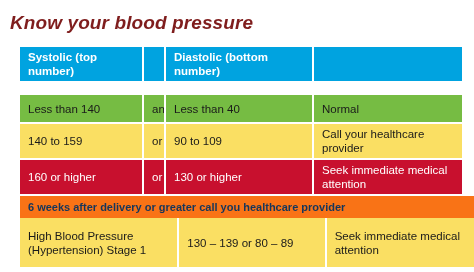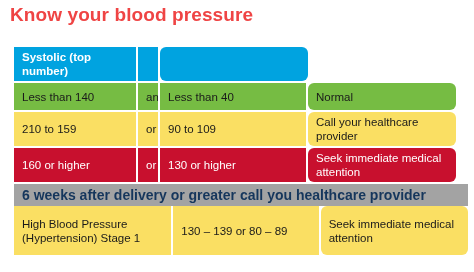--- a/index.html
+++ b/index.html
@@ -15,31 +15,32 @@
   }
   .poster {
     position: relative;
     width: 474px;
     height: 272px;
     box-sizing: border-box;
   }
   .page-title {
     position: absolute;
     left: 10px;
-    top: 3px;
+    top: 11px;
     font-size: 19px;
     font-weight: bold;
-    color: #ef4444;
+    color: #7f1d1d;
     letter-spacing: 0.1px;
     line-height: 24px;
     white-space: nowrap;
+    font-style: italic;
   }
   .bp-table {
     position: absolute;
-    left: 14px;
+    left: 20px;
     top: 47px;
     width: 454px;
   }
   .row {
     display: flex;
     width: 100%;
     margin-bottom: 2px;
   }
   .cell {
     box-sizing: border-box;
@@ -47,40 +48,40 @@
     font-size: 11.5px;
     line-height: 14px;
     color: #1a1a1a;
     display: flex;
     align-items: center;
     margin-right: 2px;
     overflow: hidden;
   }
   .cell:last-child {
     margin-right: 0;
-    border-radius: 6px;
   }
   
   .c1 { width: 122px; }
   .c2 { width: 20px; }
   .c3 { width: 146px; }
   .c4 { width: 148px; }
   .c12 { width: 158px; }
 
   .row-header .cell {
     background: #00a3e0;
     color: #ffffff;
     font-weight: bold;
     font-size: 11.5px;
     height: 34px;
   }
   .row-normal .cell {
     background: #76bc43;
     color: #1a1a1a;
     height: 27px;
+    margin-top: 12px;
   }
   .row-caution .cell {
     background: #fadf63;
     color: #1a1a1a;
     height: 34px;
   }
   .row-severe .cell {
     background: #c8102e;
     color: #ffffff;
     height: 34px;
@@ -94,52 +95,53 @@
     margin-bottom: 0;
     justify-content: center;
   }
   .banner {
     width: 454px;
     height: 22px;
     display: flex;
     align-items: center;
     padding-left: 8px;
     box-sizing: border-box;
-    background: #a3a3a3;
+    background: #f97316;
     color: #15365c;
-    font-size: 14px;
+    font-size: 11px;
     font-weight: bold;
     line-height: 14px;
     white-space: nowrap;
   }
 </style>
 </head>
 <body>
 
 <div class="poster">
 
   <div class="page-title">Know your blood pressure</div>
 
   <div class="bp-table">
 
     <div class="row row-header">
       <div class="cell c1">Systolic (top number)</div>
       <div class="cell c2"></div>
+      <div class="cell c3">Diastolic (bottom number)</div>
       <div class="cell c4"></div>
     </div>
 
     <div class="row row-normal">
       <div class="cell c1">Less than 140</div>
       <div class="cell c2">and</div>
       <div class="cell c3">Less than 40</div>
       <div class="cell c4">Normal</div>
     </div>
 
     <div class="row row-caution">
-      <div class="cell c1">210 to 159</div>
+      <div class="cell c1">140 to 159</div>
       <div class="cell c2">or</div>
       <div class="cell c3">90 to 109</div>
       <div class="cell c4">Call your healthcare provider</div>
     </div>
 
     <div class="row row-severe">
       <div class="cell c1">160 or higher</div>
       <div class="cell c2">or</div>
       <div class="cell c3">130 or higher</div>
       <div class="cell c4">Seek immediate medical attention</div>

